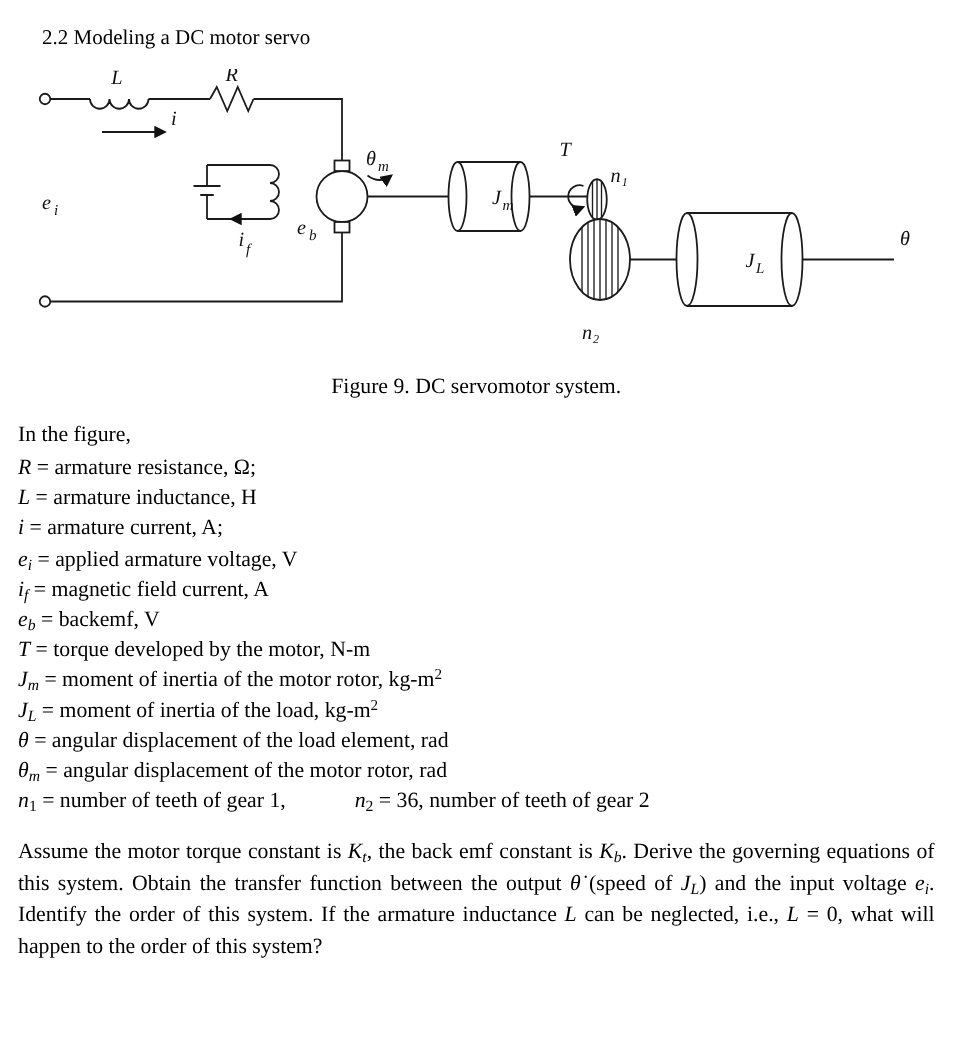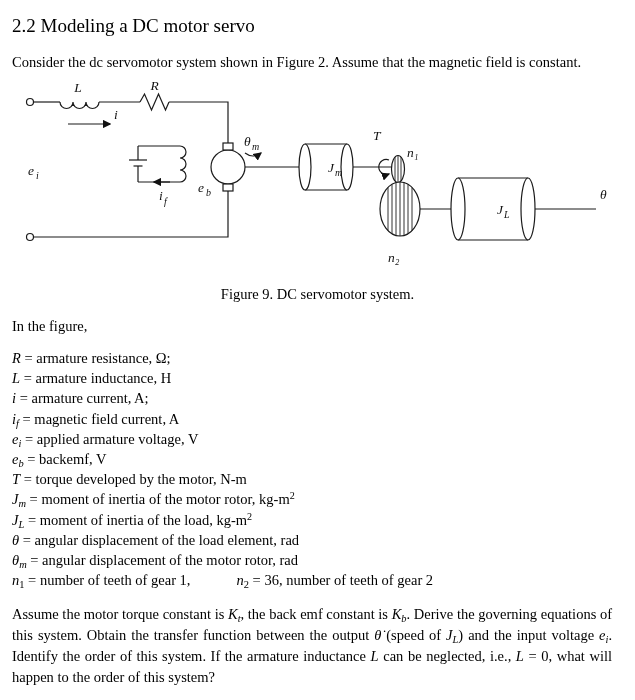--- a/index.html
+++ b/index.html
@@ -1,43 +1,42 @@
 <!DOCTYPE html>
 <html><head>
 <meta charset="utf-8">
 <style>
   html,body{margin:0;padding:0;background:#ffffff;color:#000;}
   body{width:635px;height:700px;font-family:"Liberation Serif",serif;font-size:14.5px;line-height:20px;overflow:hidden;}
   .page{padding:10px 12px 0 12px;}
-  .section-title{margin:6px 0 0 0;font-size:19px;font-weight:normal;}
+  .section-title{margin:6px 0 0 16px;font-size:14px;font-weight:normal;}
   .intro{margin:16px 0 0 0;}
   figure{margin:10px 0 0 0;padding:0;}
   figcaption{text-align:center;margin-top:4px;}
   .legend-intro{margin:12px 0 0 0;}
-  .legend{margin-top:12px;}
+  .legend{margin-top:2px;}
   .legend-line{line-height:20.2px;white-space:nowrap;}
   sub{font-size:0.72em;line-height:0;vertical-align:-0.28em;}
   sup{font-size:0.7em;line-height:0;vertical-align:0.45em;}
   .gap{display:inline-block;width:46px;}
-  .closing{margin:14px 11px 0 0;text-align:justify;line-height:21px;}
+  .closing{margin:14px 0 0 0;text-align:justify;line-height:21px;}
   svg{display:block;}
   .wire{stroke:#1b1b1b;stroke-width:1.2;fill:none;}
   .part{stroke:#1b1b1b;stroke-width:1.2;fill:#ffffff;}
   .hatch{stroke:#1b1b1b;stroke-width:0.9;fill:none;}
   .dlabel{font-family:"Liberation Serif",serif;font-style:italic;font-size:13.5px;fill:#111;stroke:none;}
   .dsub{font-size:10px;}
 </style>
 </head>
 <body>
 
 <div class="page">
 
   <h1 class="section-title">2.2 Modeling a DC motor servo</h1>
 
-  <p class="intro">Consider the dc servomotor system shown in Figure 2. Assume that the magnetic field is constant.</p>
 
   <figure>
     <svg width="611" height="198" viewBox="12 0 611 198">
       <defs>
         <marker id="arrow" viewBox="0 0 10 10" refX="8.5" refY="5" markerWidth="7" markerHeight="7" orient="auto-start-reverse">
           <path d="M0,0 L10,5 L0,10 z" fill="#111"></path>
         </marker>
       </defs>
 
       <path class="wire" d="M34,20 H60"></path>
@@ -116,22 +115,22 @@
     </svg>
     <figcaption>Figure 9. DC servomotor system.</figcaption>
   </figure>
 
   <p class="legend-intro">In the figure,</p>
 
   <div class="legend">
     <div class="legend-line"><i>R</i> = armature resistance, Ω;</div>
     <div class="legend-line"><i>L</i> = armature inductance, H</div>
     <div class="legend-line"><i>i</i> = armature current, A;</div>
+    <div class="legend-line"><i>e</i><sub><i>i</i></sub> = applied armature voltage, V</div>
     <div class="legend-line"><i>i</i><sub><i>f</i></sub> = magnetic field current, A</div>
-    <div class="legend-line"><i>e</i><sub><i>i</i></sub> = applied armature voltage, V</div>
     <div class="legend-line"><i>e</i><sub><i>b</i></sub> = backemf, V</div>
     <div class="legend-line"><i>T</i> = torque developed by the motor, N-m</div>
     <div class="legend-line"><i>J</i><sub><i>m</i></sub> = moment of inertia of the motor rotor, kg-m<sup>2</sup></div>
     <div class="legend-line"><i>J</i><sub><i>L</i></sub> = moment of inertia of the load, kg-m<sup>2</sup></div>
     <div class="legend-line"><i>θ</i> = angular displacement of the load element, rad</div>
     <div class="legend-line"><i>θ</i><sub><i>m</i></sub> = angular displacement of the motor rotor, rad</div>
     <div class="legend-line"><i>n</i><sub>1</sub> = number of teeth of gear 1,<span class="gap"></span><i>n</i><sub>2</sub> = 36, number of teeth of gear 2</div>
   </div>
 
   <p class="closing">Assume the motor torque constant is <i>K</i><sub><i>t</i></sub>, the back emf constant is <i>K</i><sub><i>b</i></sub>. Derive the governing equations of this system. Obtain the transfer function between the output <i>θ̇</i> (speed of <i>J</i><sub><i>L</i></sub>) and the input voltage <i>e</i><sub><i>i</i></sub>. Identify the order of this system. If the armature inductance <i>L</i> can be neglected, i.e., <i>L</i> = 0, what will happen to the order of this system?</p>

